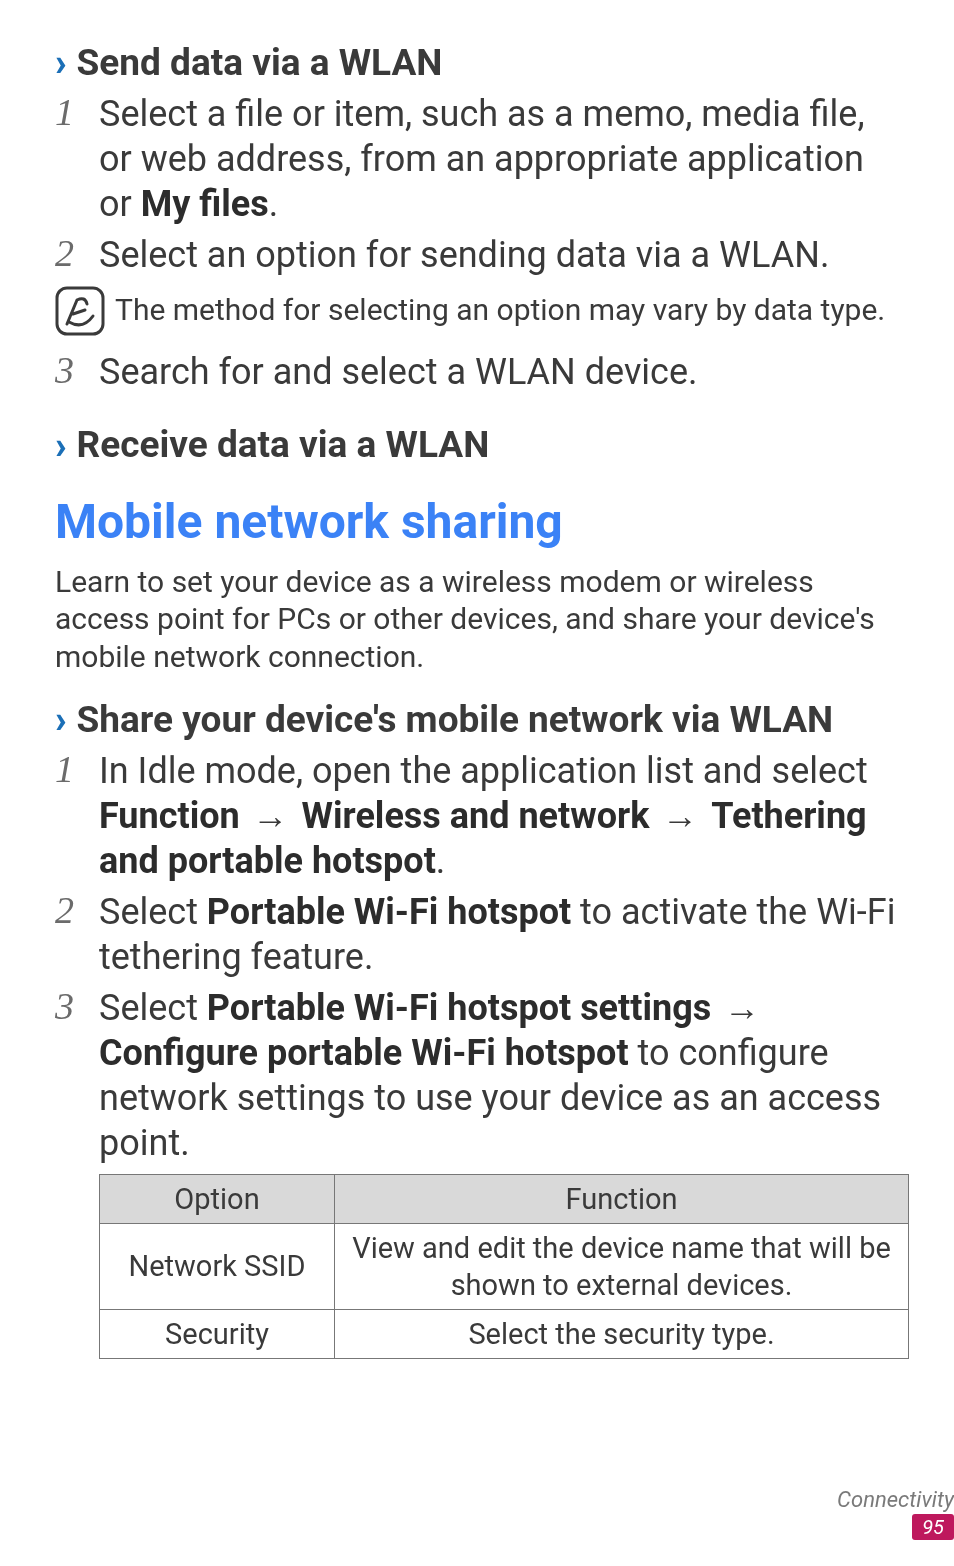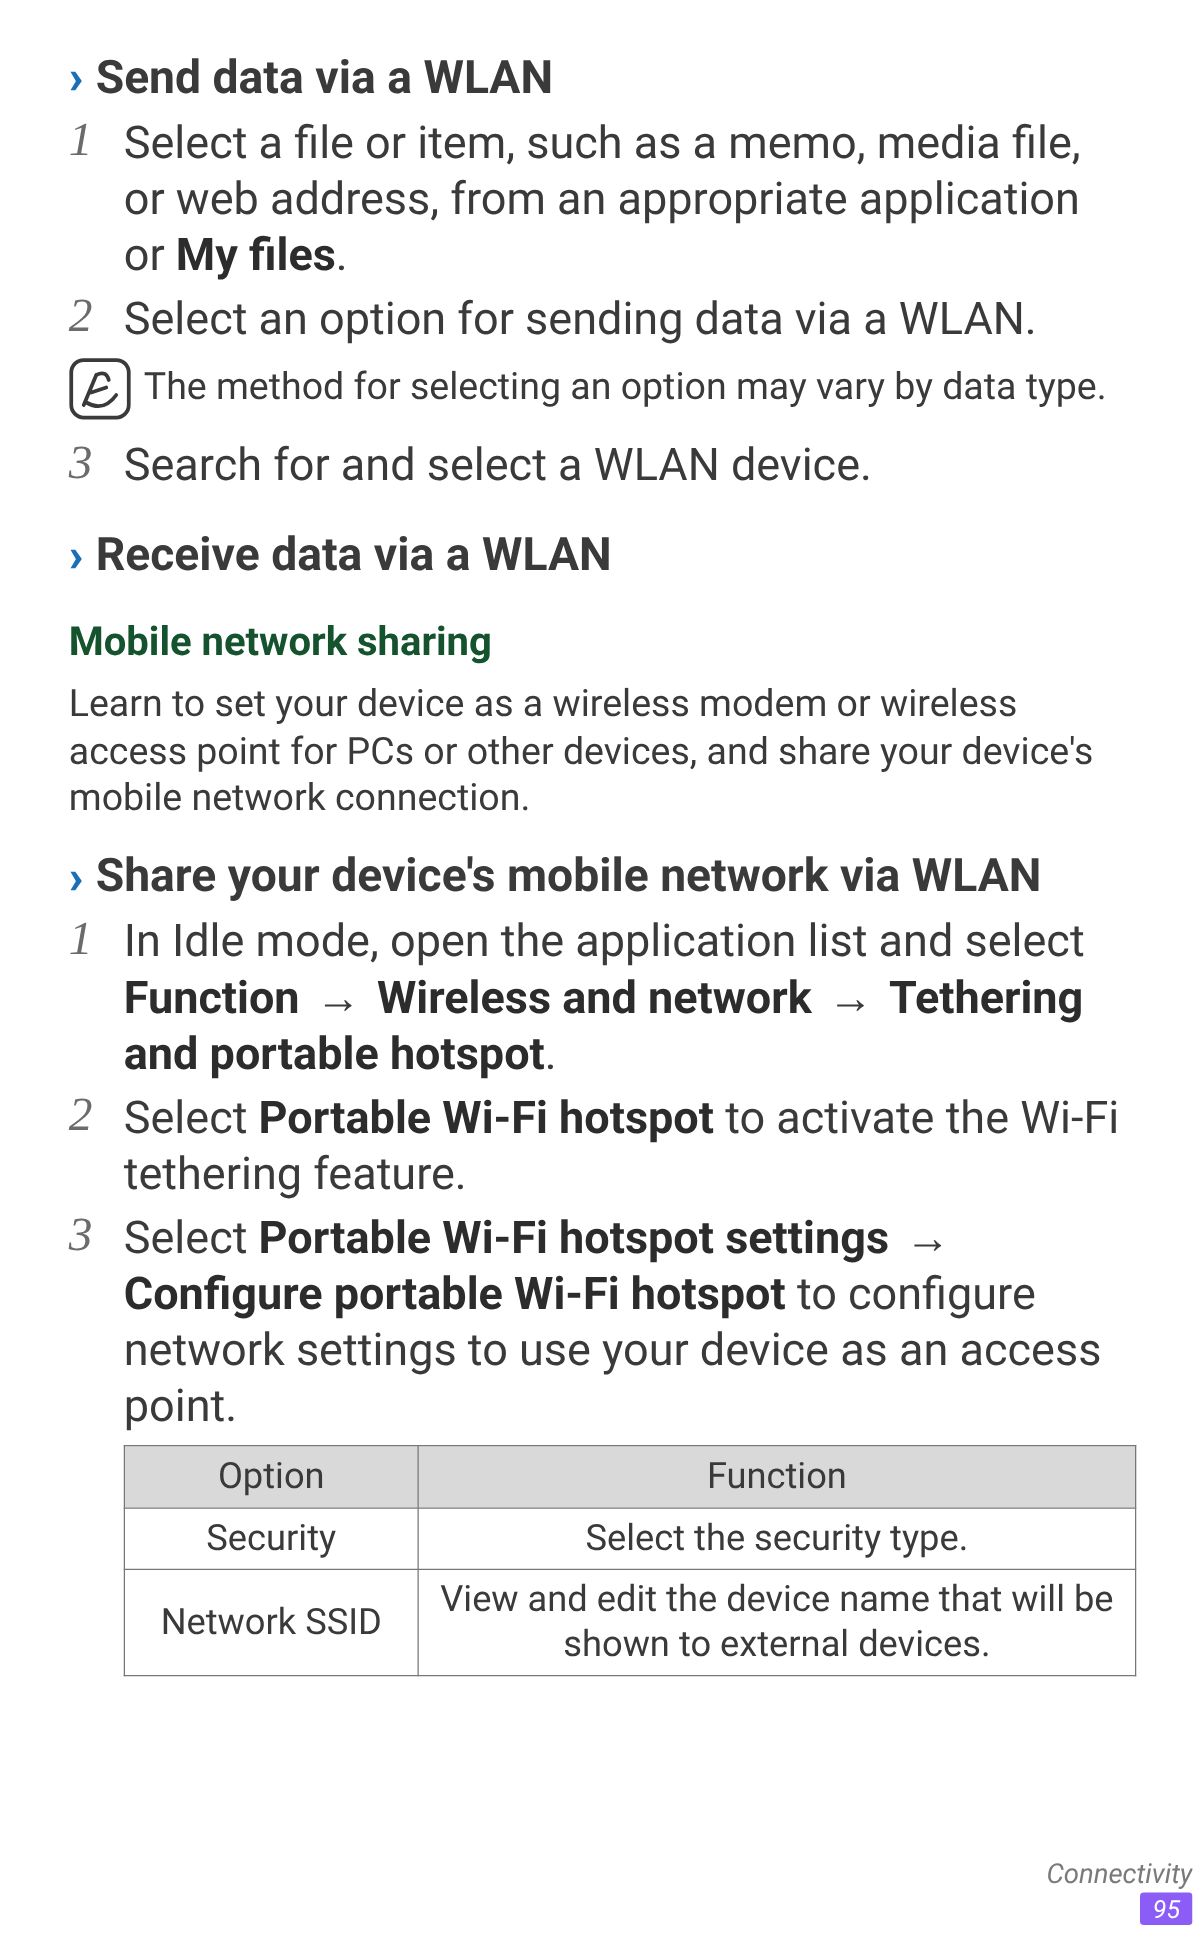--- a/index.html
+++ b/index.html
@@ -73,23 +73,23 @@
     color: #3a3a3a;
     flex: 1;
   }
   .para {
     font-size: 30px;
     line-height: 1.25;
     color: #3a3a3a;
     margin: 2px 0 18px 0;
   }
   .main-heading {
-    font-size: 32px;
+    font-size: 48px;
     font-weight: 700;
-    color: #14532d;
+    color: #3b82f6;
     margin: 28px 0 14px 0;
     line-height: 1.1;
   }
   table.options {
     border-collapse: collapse;
     width: 810px;
     margin-left: 44px;
     margin-top: 8px;
   }
   table.options th, table.options td {
@@ -114,21 +114,21 @@
     text-align: right;
   }
   .footer-label {
     font-style: italic;
     font-size: 22px;
     color: #7a7a7a;
     margin-bottom: 2px;
   }
   .footer-page {
     display: inline-block;
-    background: #8b5cf6;
+    background: #be185d;
     color: #fff;
     font-size: 20px;
     padding: 1px 10px;
     border-radius: 3px;
     font-style: italic;
   }
   .arrow { margin: 0 4px; }
 </style>
 </head>
 <body>
@@ -205,27 +205,27 @@
 
   <table class="options">
     <thead>
       <tr>
         <th class="option-col">Option</th>
         <th>Function</th>
       </tr>
     </thead>
     <tbody>
       <tr>
+        <td class="option-col">Network SSID</td>
+        <td>View and edit the device name that will be shown to external devices.</td>
+      </tr>
+      <tr>
         <td class="option-col">Security</td>
         <td>Select the security type.</td>
       </tr>
-      <tr>
-        <td class="option-col">Network SSID</td>
-        <td>View and edit the device name that will be shown to external devices.</td>
-      </tr>
     </tbody>
   </table>
 
   <div class="footer">
     <div class="footer-label">Connectivity</div>
     <div class="footer-page">95</div>
   </div>
 
 </div>
 

